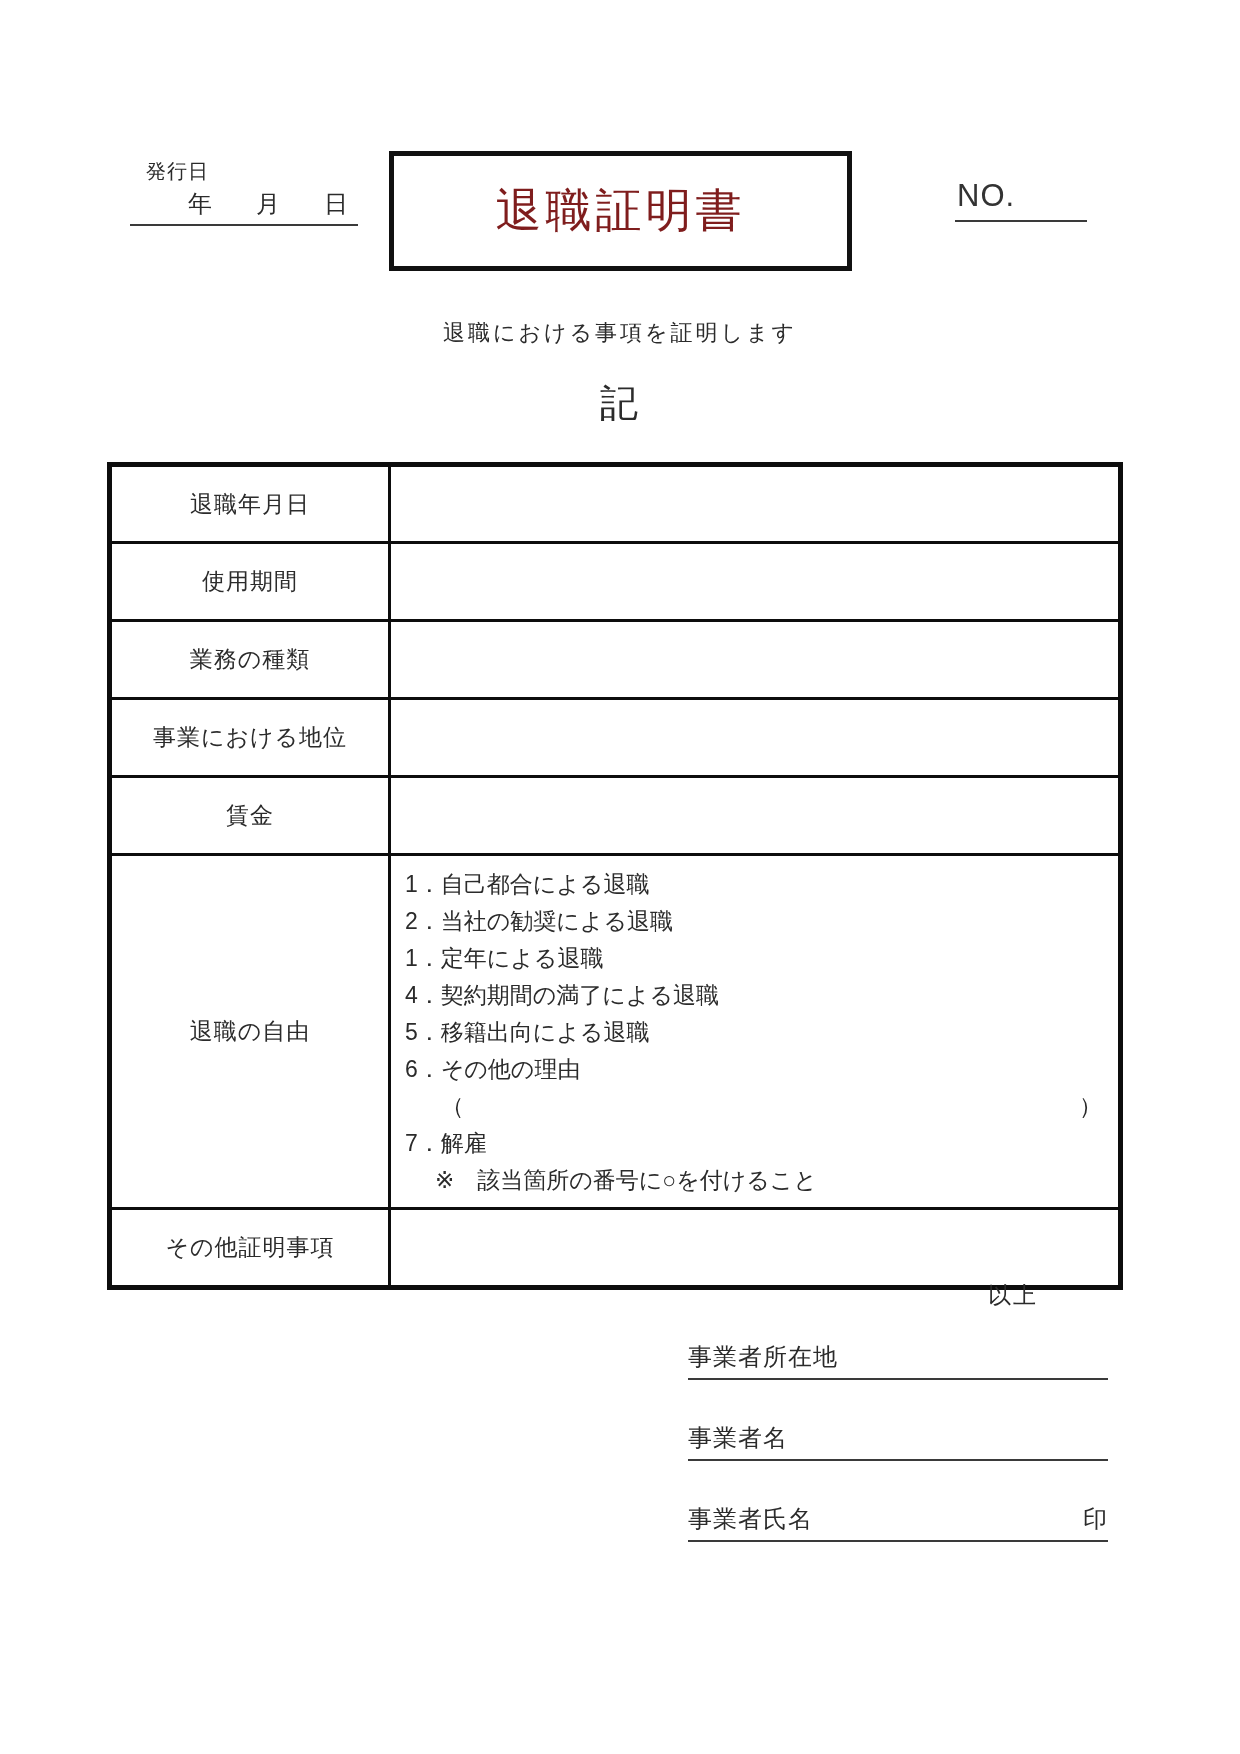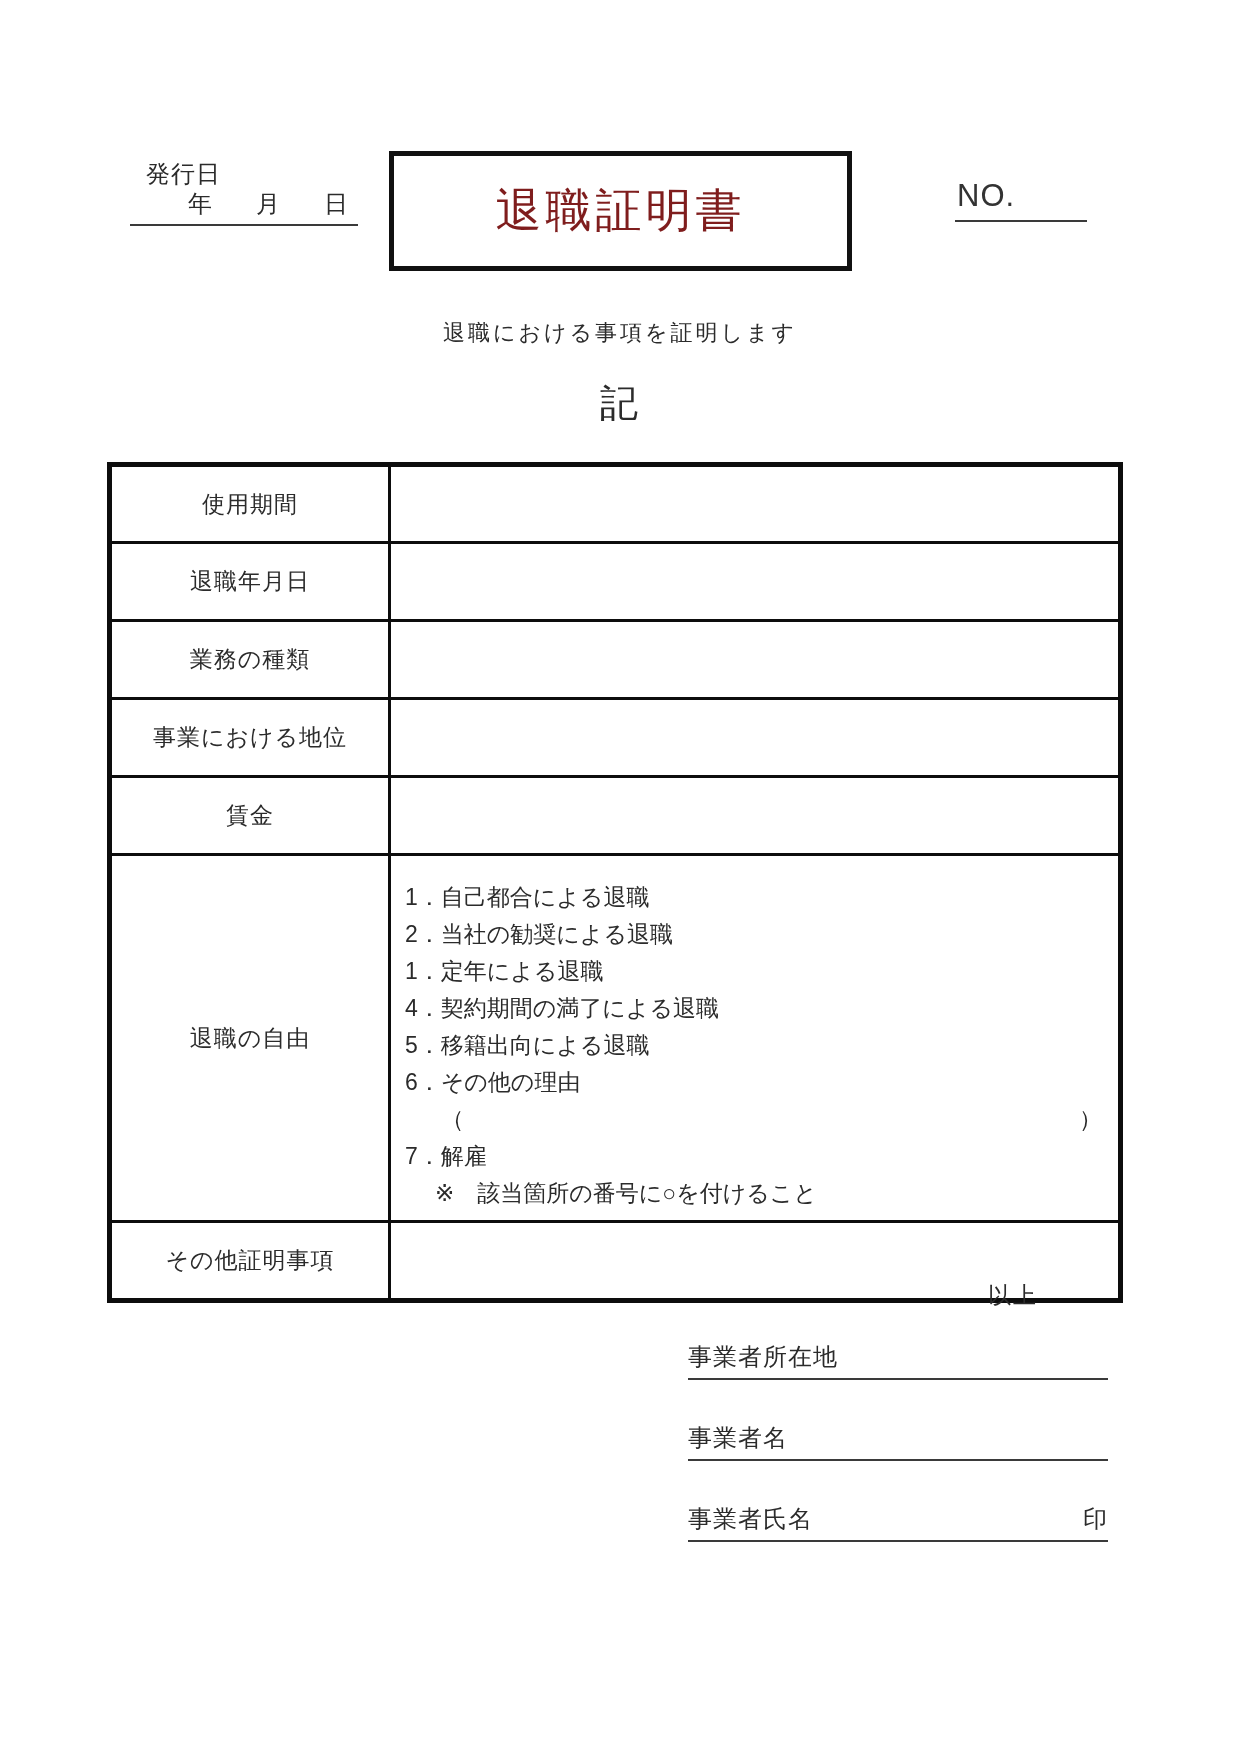--- a/index.html
+++ b/index.html
@@ -10,21 +10,21 @@
     width:1240px; height:1754px;
     margin:0 auto;
     background:#ffffff;
     color:#2b2b2b;
     overflow:hidden;
   }
 
   
   .issue-label {
     position:absolute; left:146px; top:158px;
-    font-size:24px; letter-spacing:1px;
+    font-size:20px; letter-spacing:1px;
   }
   .date-line {
     position:absolute; left:130px; top:186px;
     width:228px; height:40px;
     border-bottom:2px solid #3a3a3a;
     display:flex; align-items:flex-end; justify-content:space-between;
     padding:0 10px 4px 58px;
     font-size:24px;
   }
   .title-box {
@@ -63,21 +63,21 @@
     border:3px solid #0d0d0d;
     font-size:23px;
     vertical-align:middle;
   }
   .cert-table { border:5px solid #0d0d0d; }
   .col-label { width:280px; }
   td.label-cell { text-align:center; letter-spacing:1px; padding:4px; }
   td.value-cell { padding:4px 10px; }
   .row-std td { height:78px; }
   .row-last td { height:79px; }
-  td.reason-cell { padding:23px 16px 8px 14px; vertical-align:top;margin-top:20px; }
+  td.reason-cell { padding:10px 16px 8px 14px; vertical-align:top;margin-top:20px; }
   .reason-line { line-height:37px; white-space:pre; }
   .paren-line {
     display:flex; justify-content:space-between;
     line-height:37px;
     padding-left:36px;
   }
   .note-line { line-height:37px; padding-left:30px; white-space:pre; }
 
   
   .closing-mark {
@@ -119,25 +119,25 @@
   <div class="subtitle">退職における事項を証明します</div>
   <div class="ki-mark">記</div>
 
   <table class="cert-table">
     <colgroup>
         <col class="col-label">
         <col>
       </colgroup>
     <tbody>
       <tr class="row-std">
-        <td class="label-cell">使用期間</td>
+        <td class="label-cell">退職年月日</td>
         <td class="value-cell"></td>
       </tr>
       <tr class="row-std">
-        <td class="label-cell">退職年月日</td>
+        <td class="label-cell">使用期間</td>
         <td class="value-cell"></td>
       </tr>
       <tr class="row-std">
         <td class="label-cell">業務の種類</td>
         <td class="value-cell"></td>
       </tr>
       <tr class="row-std">
         <td class="label-cell">事業における地位</td>
         <td class="value-cell"></td>
       </tr>

